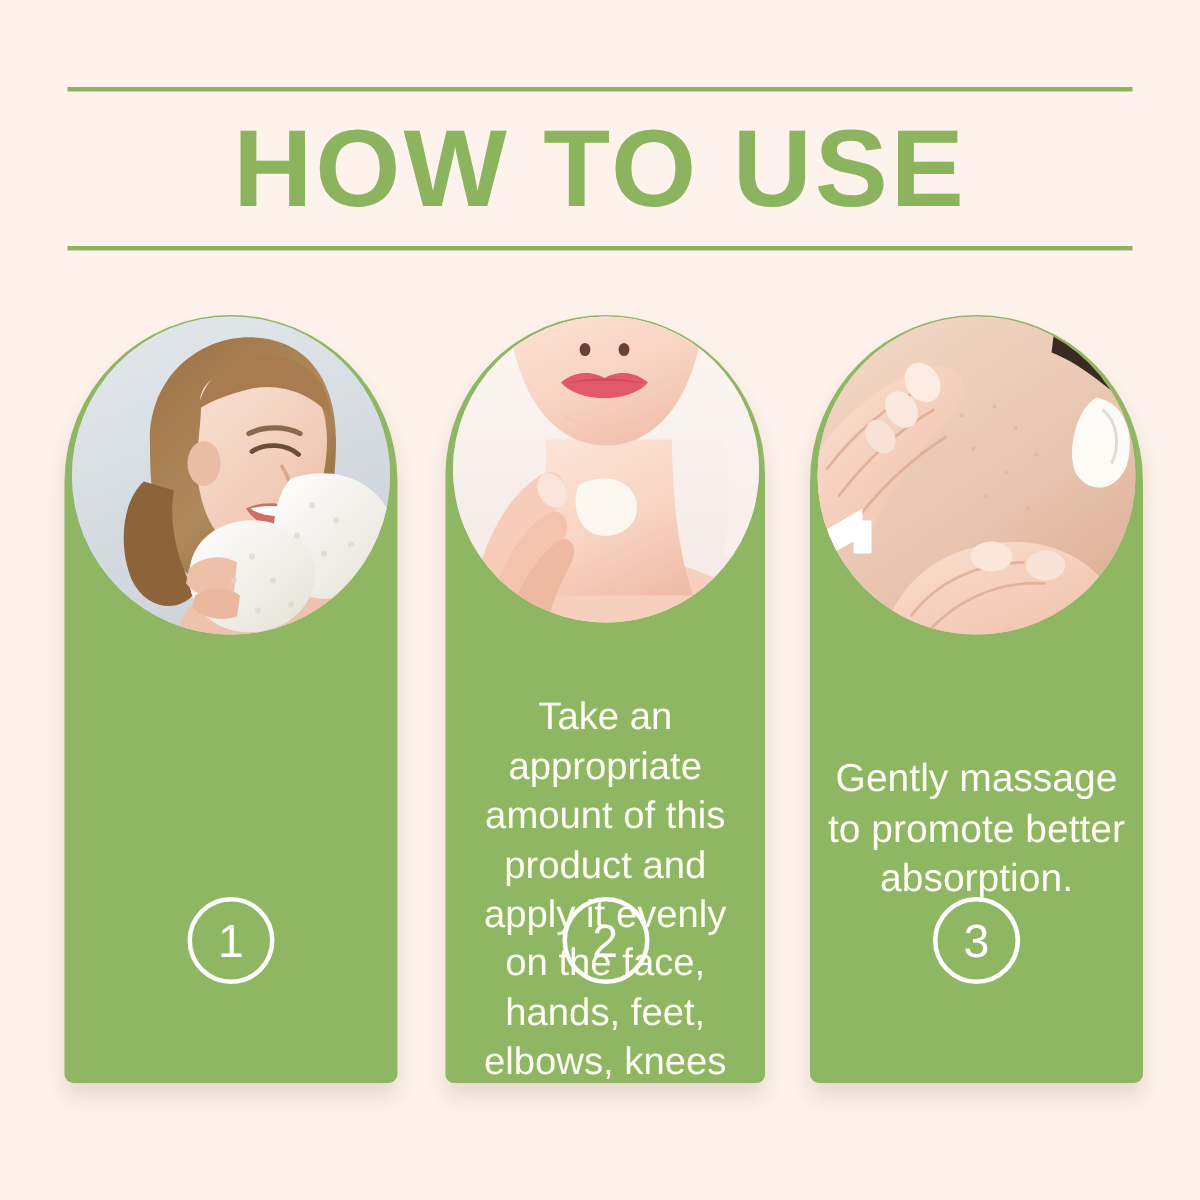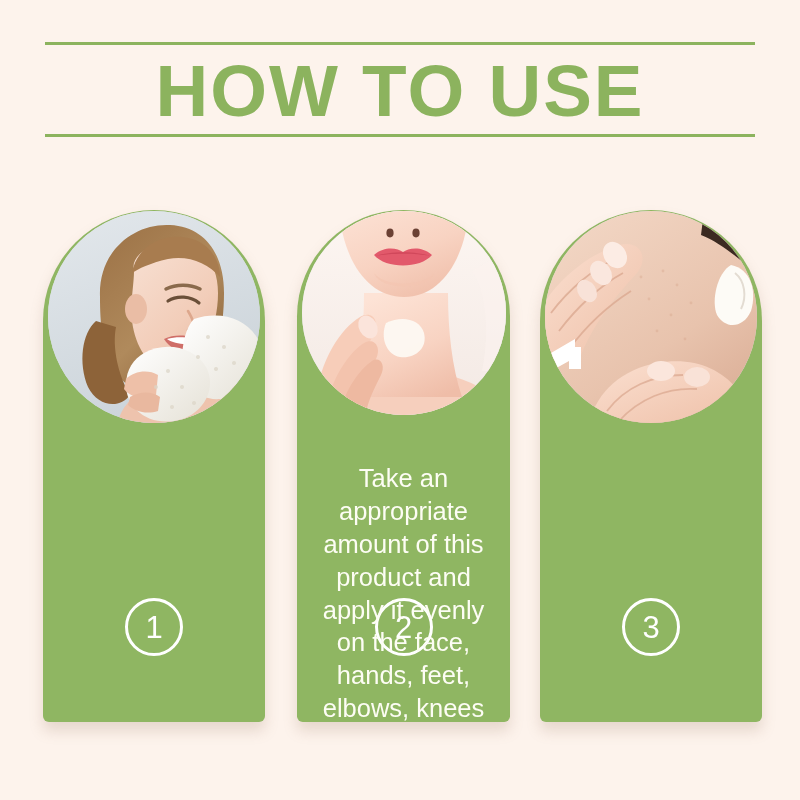--- a/index.html
+++ b/index.html
@@ -12,23 +12,23 @@
     background: #fdf3ec;
     font-family: "Liberation Sans", sans-serif;
     overflow: hidden;
     position: relative;
   }
 
   
   #header {
     position: absolute;
     left: 45px;
-    top: 42px;
+    top: 58px;
     width: 710px;
-    height: 95px;
+    height: 109px;
   }
   .rule {
     position: absolute;
     left: 0;
     width: 100%;
     height: 3px;
     background: #8cb35e;
   }
   .rule.top { top: 0; }
   .rule.bottom { bottom: 0; }
@@ -301,15 +301,16 @@
           <circle cx="104" cy="88" r="1.4"></circle>
             <circle cx="126" cy="104" r="1.4"></circle>
           <circle cx="146" cy="92" r="1.4"></circle>
             <circle cx="112" cy="120" r="1.4"></circle>
           <circle cx="140" cy="128" r="1.4"></circle>
             <circle cx="96" cy="66" r="1.4"></circle>
         </g>
       </svg>
     </div>
     <div class="badge">3</div>
+    <div class="card-text">Gently massage to promote better absorption.</div>
   </div>
 
 </div>
 
 </body></html>

